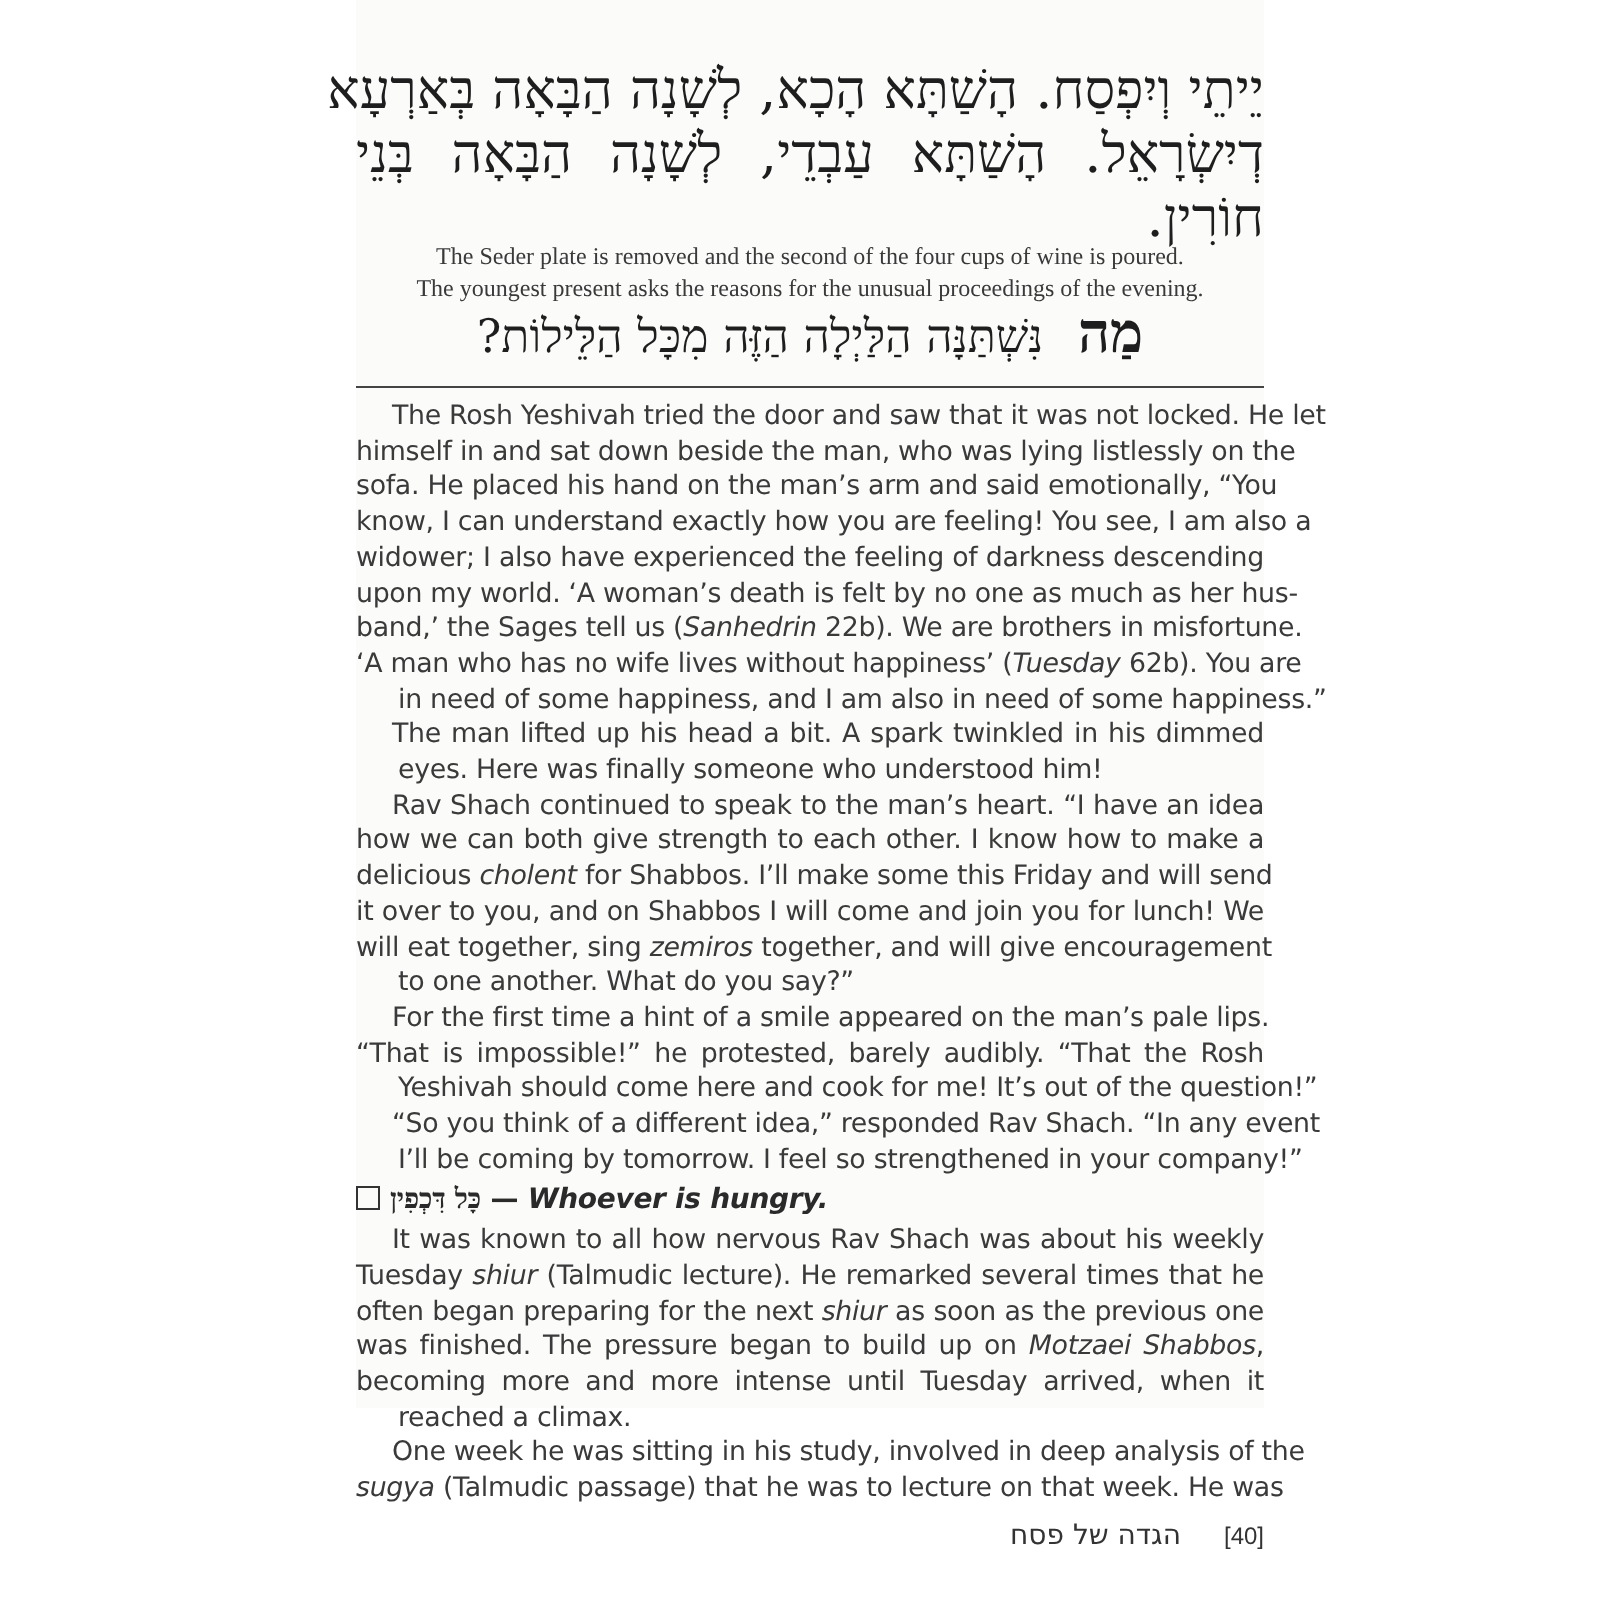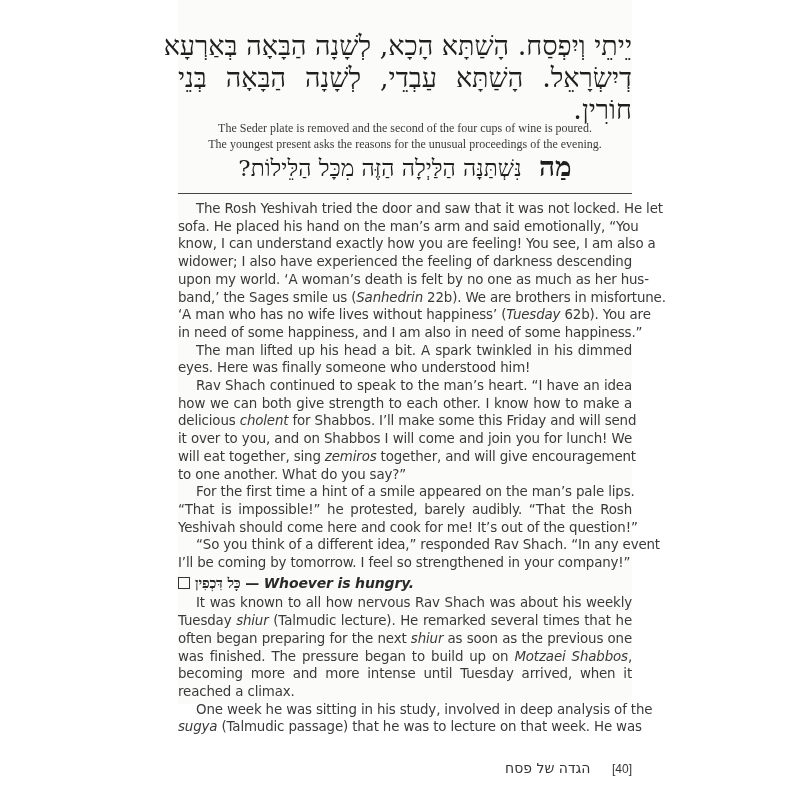--- a/index.html
+++ b/index.html
@@ -95,20 +95,21 @@
       display: block;
       text-align: justify;
       text-align-last: justify;
       white-space: nowrap;
     }
     .body-text .line.indent {
       padding-left: 18px;
     }
     .body-text .line.end {
       text-align-last: left;
+      margin-left: 21px;
     }
     .body-text em {
       font-style: italic;
     }
     .section-head {
       display: block;
       margin: 3px 0 2px 0;
       font-family: "DejaVu Sans", sans-serif;
       font-size: 14px;
       font-weight: bold;
@@ -170,25 +171,26 @@
   <div class="ma-heading">
     <span class="ma-big">מַה</span>
     <span>נִּשְׁתַּנָּה הַלַּיְלָה הַזֶּה מִכָּל הַלֵּילוֹת?</span>
   </div>
 
   <div class="rule"></div>
 
   <div class="body-text">
     <div id="lines-a">
         <span class="line indent">The Rosh Yeshivah tried the door and saw that it was not locked. He let</span>
+        <span class="line">himself in and sat down beside the man, who was lying listlessly on the</span>
         <span class="line">sofa. He placed his hand on the man’s arm and said emotionally, “You</span>
         <span class="line">know, I can understand exactly how you are feeling! You see, I am also a</span>
         <span class="line">widower; I also have experienced the feeling of darkness descending</span>
         <span class="line">upon my world. ‘A woman’s death is felt by no one as much as her hus-</span>
-        <span class="line"><span>band,’ the Sages smile us (</span><em>Sanhedrin</em><span> 22b). We are brothers in misfortune.</span></span>
+        <span class="line"><span>band,’ the Sages tell us (</span><em>Sanhedrin</em><span> 22b). We are brothers in misfortune.</span></span>
         <span class="line"><span>‘A man who has no wife lives without happiness’ (</span><em>Tuesday</em><span> 62b). You are</span></span>
         <span class="line end">in need of some happiness, and I am also in need of some happiness.”</span>
         <span class="line indent">The man lifted up his head a bit. A spark twinkled in his dimmed</span>
         <span class="line end">eyes. Here was finally someone who understood him!</span>
         <span class="line indent">Rav Shach continued to speak to the man’s heart. “I have an idea</span>
         <span class="line">how we can both give strength to each other. I know how to make a</span>
         <span class="line"><span>delicious </span><em>cholent</em><span> for Shabbos. I’ll make some this Friday and will send</span></span>
         <span class="line">it over to you, and on Shabbos I will come and join you for lunch! We</span>
         <span class="line"><span>will eat together, sing </span><em>zemiros</em><span> together, and will give encouragement</span></span>
         <span class="line end">to one another. What do you say?”</span>

